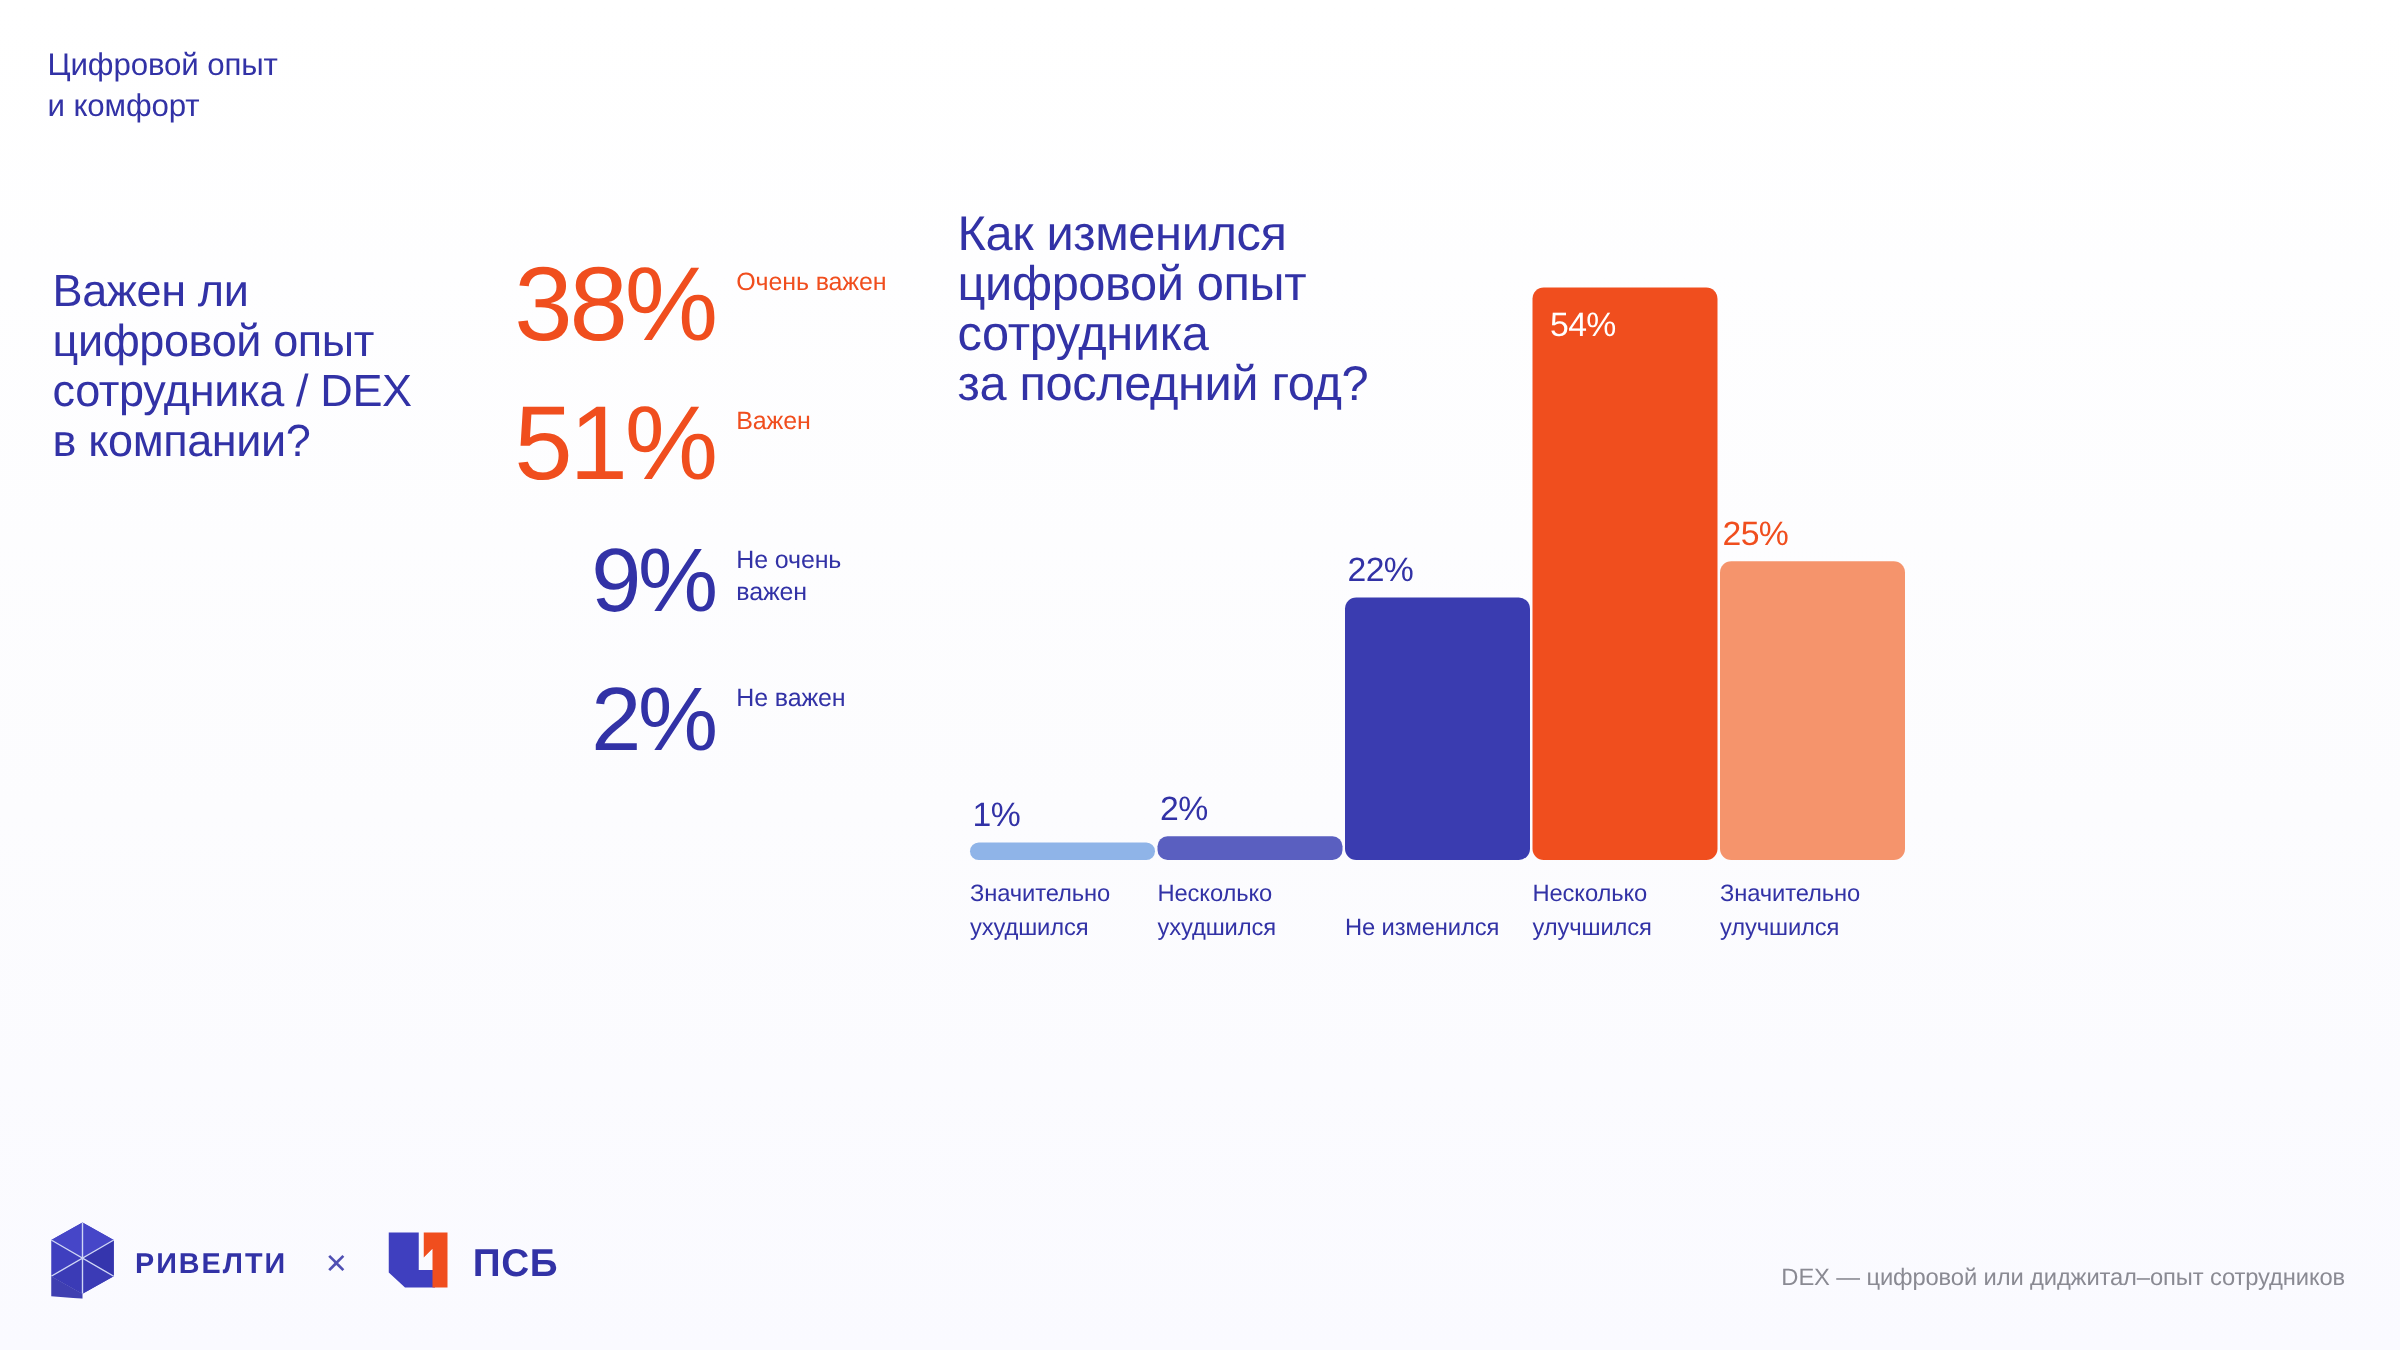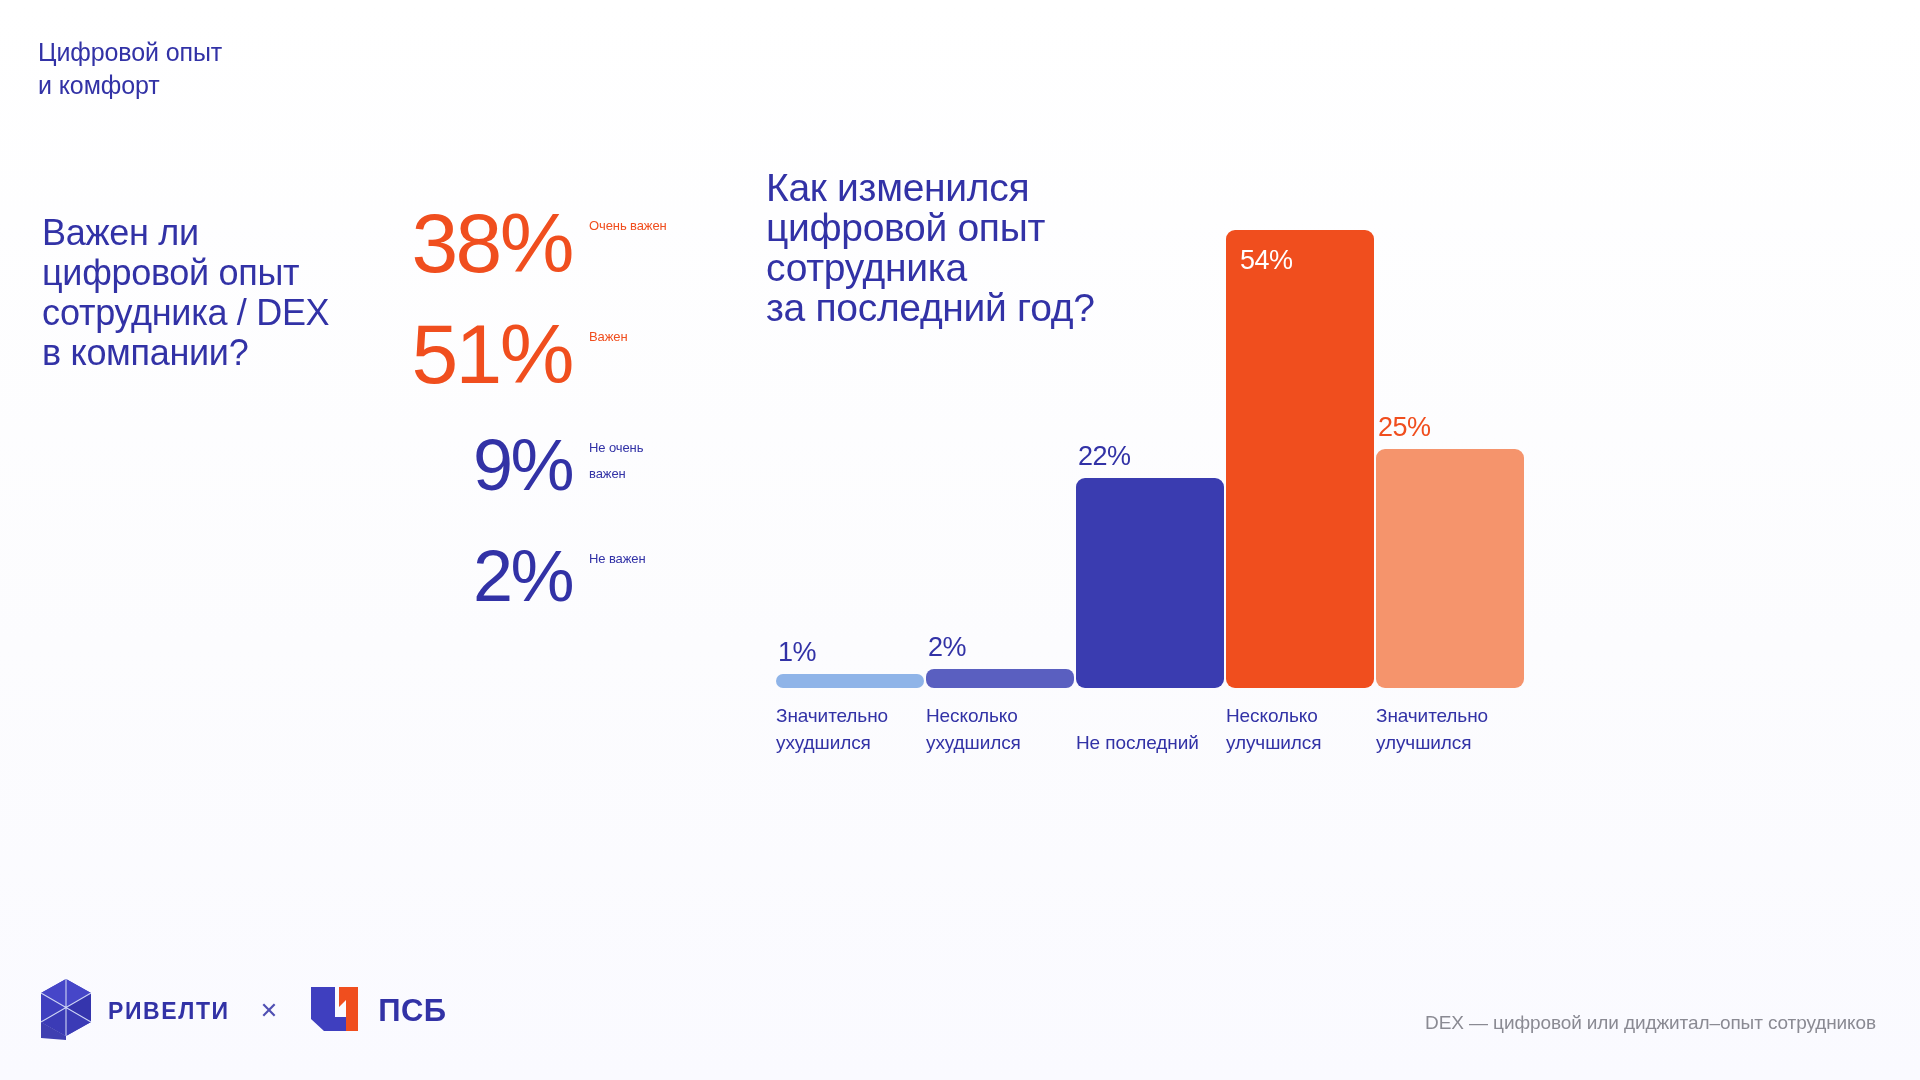--- a/index.html
+++ b/index.html
@@ -81,21 +81,21 @@
     white-space: nowrap;
   }
   .stat-value.sz-small {
     font-size: 72px;
     line-height: 96px;
   }
   .stat-label {
     position: absolute;
     left: 185px;
     top: 18px;
-    font-size: 13px;
+    font-size: 20px;
     line-height: 26px;
     font-weight: 500;
     letter-spacing: -0.1px;
     white-space: pre-line;
   }
 
   
   .right-panel {
     position: absolute;
     left: 766px;
@@ -269,21 +269,21 @@
         </div>
         <div style="position: absolute; left: 160px; bottom: 72px; width: 168px;">
           <div class="bar-caption" style="top: 14px; position: static;">Несколько
 ухудшился</div>
         </div>
         <div class="bar-slot" style="left: 310px; height: 210px; width: 148px;">
           <div class="bar" style="background: rgb(58, 60, 176); height: 210px; width: 148px;"></div>
           <div class="bar-value outside" style="color: rgb(50, 50, 166); bottom: 216px;">22%</div>
         </div>
         <div style="position: absolute; left: 310px; bottom: 72px; width: 200px;">
-          <div class="bar-caption wide" style="top: 14px; position: static;">Не последний</div>
+          <div class="bar-caption wide" style="top: 14px; position: static;">Не изменился</div>
         </div>
         <div class="bar-slot" style="left: 460px; height: 458px; width: 148px;">
           <div class="bar" style="background: rgb(240, 78, 30); height: 458px; width: 148px;"></div>
           <div class="bar-value inside" style="color: rgb(255, 255, 255); top: 14px;">54%</div>
         </div>
         <div style="position: absolute; left: 460px; bottom: 72px; width: 168px;">
           <div class="bar-caption" style="top: 14px; position: static;">Несколько
 улучшился</div>
         </div>
         <div class="bar-slot" style="left: 610px; height: 239px; width: 148px;">

